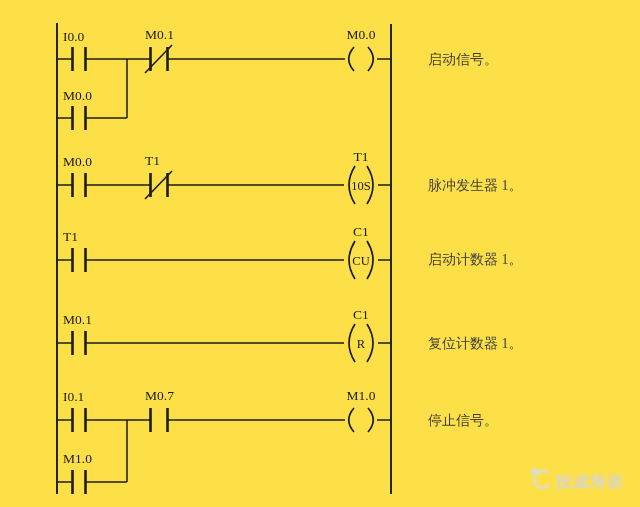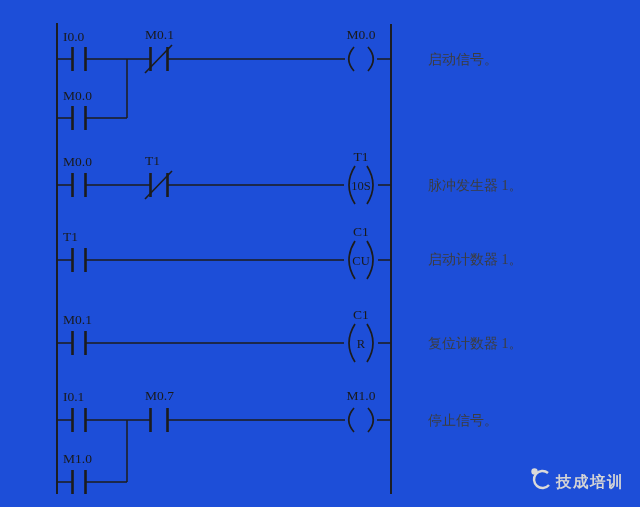--- a/index.html
+++ b/index.html
@@ -7,21 +7,21 @@
     padding: 0;
     background: #ffffff;
     width: 640px;
     height: 507px;
     overflow: hidden;
   }
   .page {
     position: relative;
     width: 640px;
     height: 507px;
-    background: #1d4ed8;
+    background: #fde047;
     font-family: "Liberation Serif", "DejaVu Serif", serif;
   }
   svg { display: block; }
 
   .wire  { stroke: #1c1c1c; stroke-width: 1.5; fill: none; }
   .rail  { stroke: #1c1c1c; stroke-width: 1.9; fill: none; }
   .bar   { stroke: #1c1c1c; stroke-width: 2.6; fill: none; }
   .slash { stroke: #1c1c1c; stroke-width: 1.6; fill: none; }
   .paren { stroke: #1c1c1c; stroke-width: 1.7; fill: none; }
 

